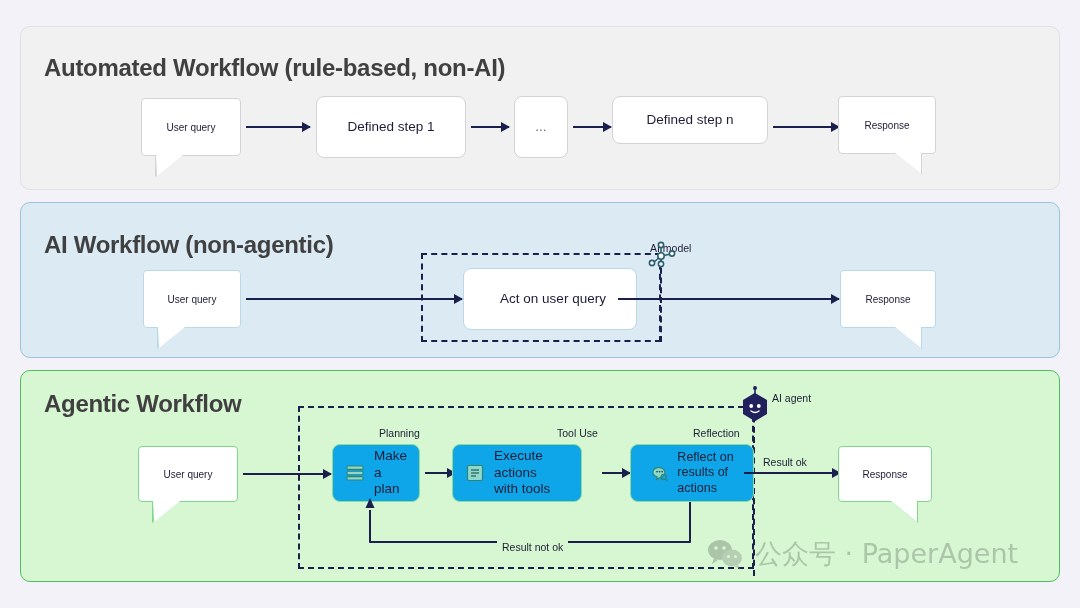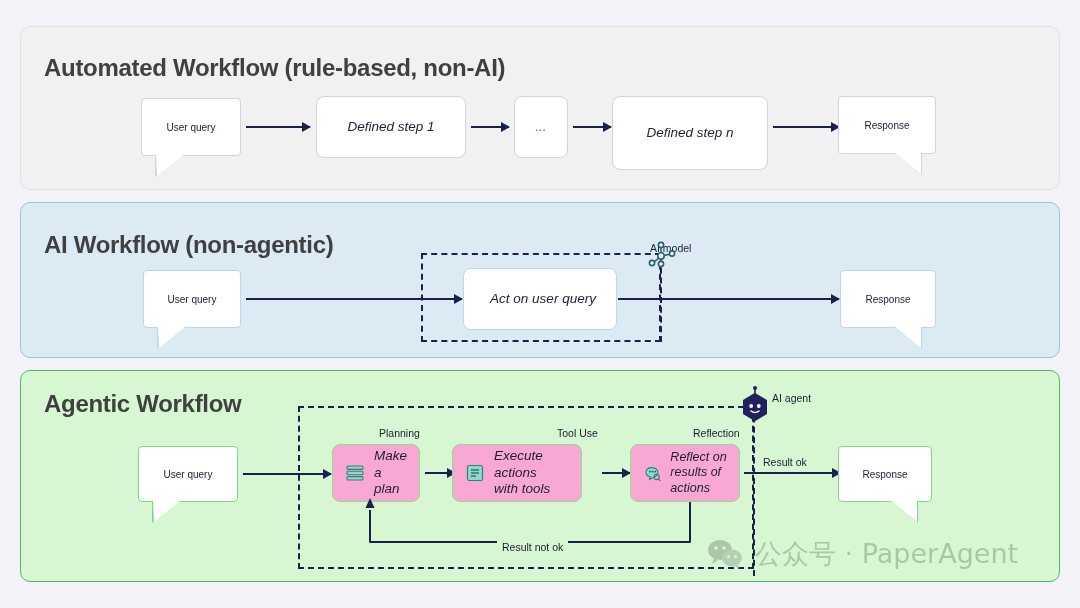--- a/index.html
+++ b/index.html
@@ -23,24 +23,24 @@
 
   .panel-title{position:absolute;font-size:24px;font-weight:700;color:#404040;
     letter-spacing:-0.3px;white-space:nowrap;}
   .t1{left:44px;top:54px;}
   .t2{left:44px;top:231px;}
   .t3{left:44px;top:390px;}
 
   
   .node{position:absolute;box-sizing:border-box;background:#ffffff;
     border-radius:8px;display:flex;align-items:center;justify-content:center;
-    font-size:13.5px;color:#1d1d35;text-align:center;line-height:1.25;font-style:italic;}
+    font-size:13.5px;color:#1d1d35;text-align:center;line-height:1.25;}
   .node.grey{border:1px solid #d3d3d8;}
   .node.blue{border:1px solid #b9d8ea;}
-  .node.green{border:1px solid #8fdc97;background:#f9a8d4;}
+  .node.green{border:1px solid #8fdc97;background:#0ea5e9;}
 
   
   .bubble{position:absolute;box-sizing:border-box;background:#ffffff;
     border-radius:4px;display:flex;align-items:center;justify-content:center;
     font-size:10px;color:#1d1d35;}
   .bubble.grey{border:1px solid #d3d3d8;}
   .bubble.blue{border:1px solid #b9d8ea;}
   .bubble.green{border:1px solid #7fd78c;}
   .bubble .tail{position:absolute;width:0;height:0;}
   
@@ -102,21 +102,21 @@
   <div class="node grey" style="left:316px;top:96px;width:150px;height:62px;">
     <span>Defined step 1</span>
   </div>
   <div class="arrow" style="left:471px;top:126px;width:38px;"></div>
 
   <div class="node grey" style="left:514px;top:96px;width:54px;height:62px;color:#6d6d7a;">
     <span>...</span>
   </div>
   <div class="arrow" style="left:573px;top:126px;width:38px;"></div>
 
-  <div class="node grey" style="left:612px;top:96px;width:156px;height:74px;">
+  <div class="node grey" style="left:612px;top:96px;width:156px;height:48px;">
     <span>Defined step n</span>
   </div>
   <div class="arrow" style="left:773px;top:126px;width:66px;"></div>
 
   <div class="bubble grey tail-right" style="left:838px;top:96px;width:98px;height:58px;">
     <span>Response</span>
     <i class="tail-b"></i>
       <i class="tail"></i>
   </div>
 
@@ -127,21 +127,21 @@
     <span>User query</span>
     <i class="tail-b"></i>
       <i class="tail"></i>
   </div>
 
   <div class="dashedbox" style="left:421px;top:253px;width:240px;height:89px;"></div>
   <div class="vdash" style="left:660px;top:258px;height:84px;"></div>
 
   <div class="arrow" style="left:246px;top:298px;width:216px;"></div>
 
-  <div class="node blue" style="left:463px;top:268px;width:154px;height:62px;padding-left:6px;">
+  <div class="node blue" style="left:463px;top:268px;width:174px;height:62px;padding-left:6px;">
     <span>Act on user query</span>
   </div>
 
   <div class="arrow" style="left:618px;top:298px;width:221px;"></div>
 
   <div class="smalllabel" style="left:606px;top:242px;margin-left:44px;">AI model</div>
   <svg class="icn" style="position:absolute;left:645px;top:240px;" width="32" height="32" viewBox="0 0 32 32">
     <g stroke="#2a6070" stroke-width="1.6" fill="none">
       <line x1="16" y1="16" x2="16" y2="6"></line>
       <line x1="16" y1="16" x2="26" y2="14"></line>
@@ -196,21 +196,21 @@
         <line x1="6" y1="7" x2="14" y2="7" stroke="#1f5f52" stroke-width="1.2"></line>
         <line x1="6" y1="10" x2="14" y2="10" stroke="#1f5f52" stroke-width="1.2"></line>
         <line x1="6" y1="13" x2="11" y2="13" stroke="#1f5f52" stroke-width="1.2"></line>
       </svg>
       <span class="nodetext">Execute actions<br>with tools</span>
     </div>
   </div>
   <div class="arrow" style="left:602px;top:472px;width:28px;"></div>
 
   <div class="smalllabel" style="left:693px;top:427px;">Reflection</div>
-  <div class="node green" style="left:630px;top:444px;width:110px;height:58px;">
+  <div class="node green" style="left:630px;top:444px;width:124px;height:58px;">
     <div class="nodeinner" style="gap:7px;padding:0 8px;">
       <svg class="icn" width="20" height="20" viewBox="0 0 20 20">
         <path d="M3 8.5 A6 5 0 1 1 10 14.5 L6.5 16.5 L7.2 13.8 A6 5 0 0 1 3 8.5 Z" fill="#8fd8cb" stroke="#2f8575" stroke-width="1.1"></path>
         <circle cx="7" cy="8.6" r="0.95" fill="#1f5f52"></circle>
         <circle cx="9.6" cy="8.6" r="0.95" fill="#1f5f52"></circle>
         <circle cx="12.2" cy="8.6" r="0.95" fill="#1f5f52"></circle>
         <circle cx="13.6" cy="14" r="2.6" fill="none" stroke="#2f8575" stroke-width="1.1"></circle>
         <line x1="15.4" y1="15.8" x2="17.5" y2="17.9" stroke="#2f8575" stroke-width="1.2"></line>
       </svg>
       <span class="nodetext" style="font-size:12.5px;">Reflect on<br>results of<br>actions</span>

